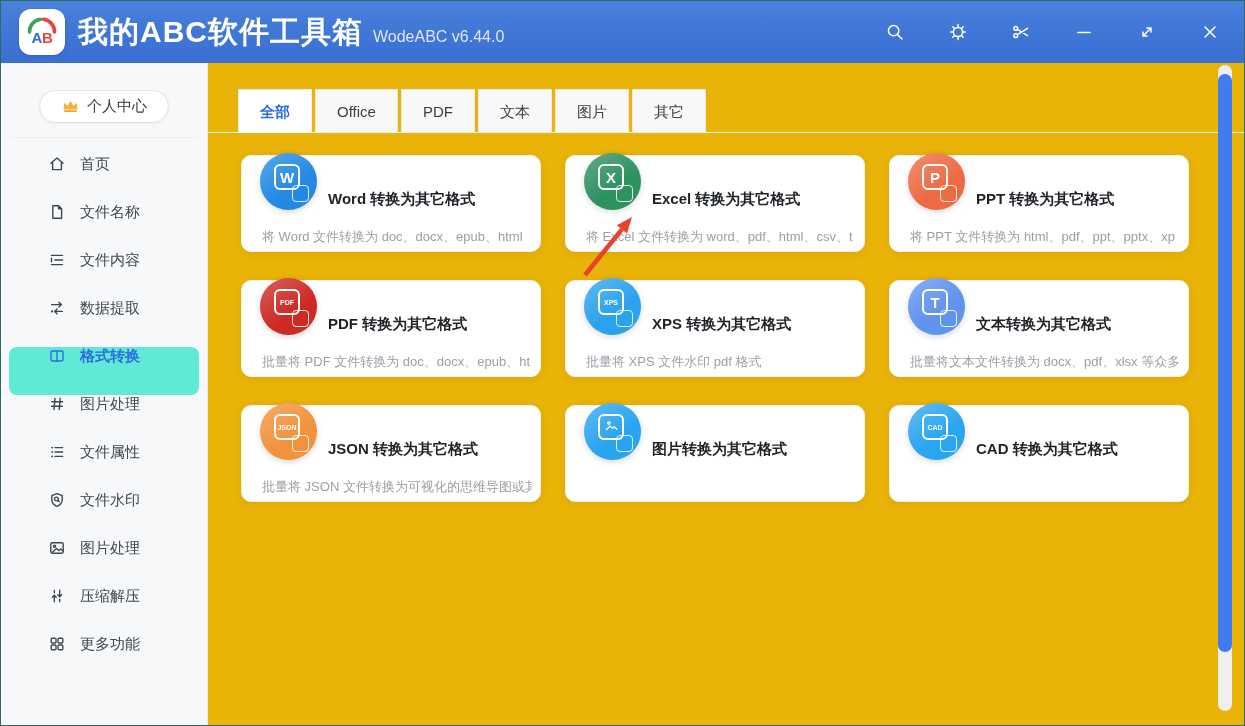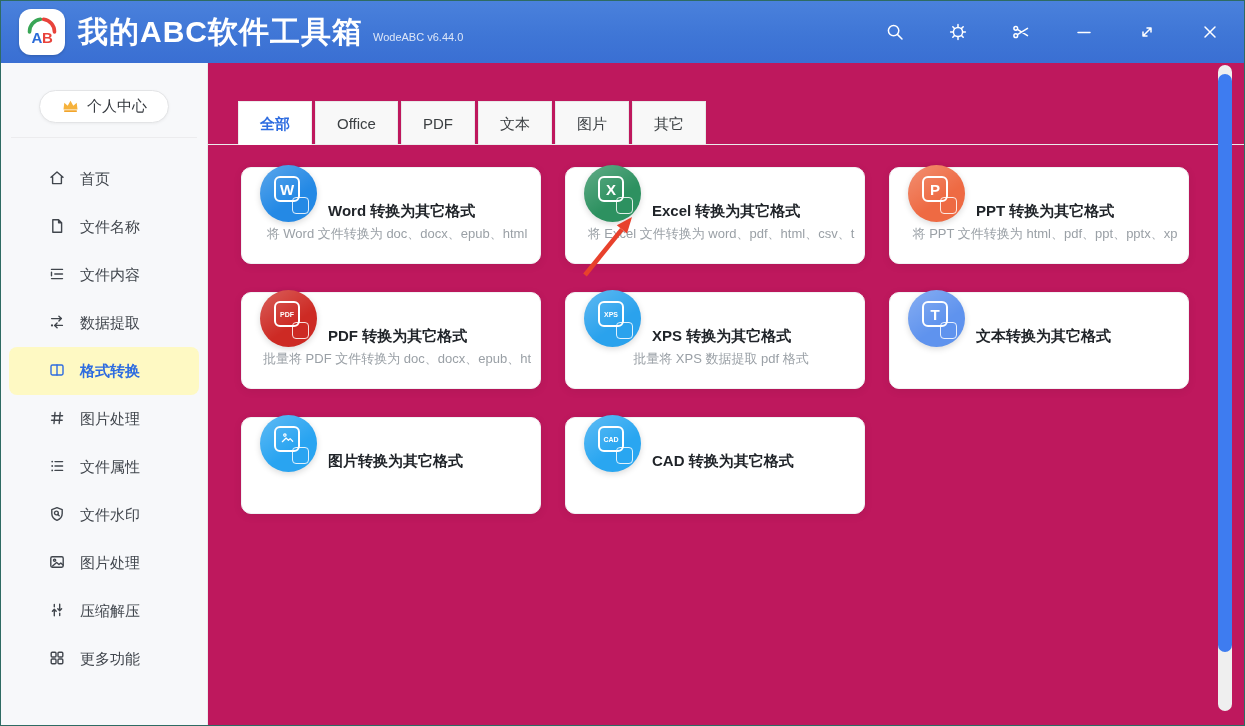--- a/index.html
+++ b/index.html
@@ -4,55 +4,55 @@
 <style>
   * { margin:0; padding:0; box-sizing:border-box; }
   html,body { width:1245px; height:726px; overflow:hidden; }
   body { font-family:"Liberation Sans","DejaVu Sans",sans-serif; background:#fff; }
   .window { width:1245px; height:726px; border:1px solid #2e6b63; display:flex; flex-direction:column; overflow:hidden; background:#fff; }
 
   
   .titlebar { height:62px; flex:0 0 62px; background:linear-gradient(180deg,#4a81dc 0%,#3f76d6 55%,#3a6fd3 100%); display:flex; align-items:center; padding:0 23px 0 18px; position:relative; }
   .logo { width:46px; height:46px; background:#fff; border-radius:12px; display:flex; align-items:center; justify-content:center; box-shadow:0 1px 3px rgba(0,0,0,.18); }
   .app-title { color:#fff; font-size:30px; font-weight:700; margin-left:13px; letter-spacing:1px; }
-  .app-version { color:rgba(255,255,255,.82); font-size:11px; margin-left:10px; margin-top:9px; }
+  .app-version { color:rgba(255,255,255,.82); font-size:16px; margin-left:10px; margin-top:9px; }
   .tb-actions { margin-left:auto; display:flex; align-items:center; gap:41px; }
   .tb-btn { width:22px; height:22px; display:flex; align-items:center; justify-content:center; cursor:pointer; }
   .tb-btn svg { display:block; }
 
   
   .main { flex:1; display:flex; min-height:0;border-radius:22px; }
 
   
   .sidebar { width:207px; flex:0 0 207px; background:#f7f8fa; border-right:1px solid #e9eaec; padding-top:27px; position:relative; }
   .profile-pill { margin-left:38px; width:130px; height:33px; background:#fff; border:1px solid #e3e4e6; border-radius:17px; display:flex; align-items:center; justify-content:center; gap:7px; font-size:15px; color:#33373d; box-shadow:0 1px 3px rgba(0,0,0,.05); cursor:pointer; }
   .side-divider { height:1px; background:#ececee; margin:14px 10px 0 10px; }
   .nav { margin-top:17px; padding:0 8px; }
-  .nav-item { height:48px; border-radius:8px; display:flex; align-items:center; padding-left:39px; gap:14px; font-size:15px; color:#41464d; cursor:pointer; }
+  .nav-item { height:48px; border-radius:8px; display:flex; padding-left:39px; gap:14px; font-size:15px; color:#41464d; cursor:pointer; }
   .nav-item svg { flex:0 0 18px; }
-  .nav-item.active { background:#fef9c3; color:#2e6ce0; font-weight:700; }
-
-  
-  .content { flex:1; background:#be185d; padding-top:38px; position:relative; min-width:0; }
+  .nav-item.active { background:#5eead4; color:#2e6ce0; font-weight:700; }
+
+  
+  .content { flex:1; background:#eab308; padding-top:26px; position:relative; min-width:0; }
 
   
   .tabbar { display:flex; align-items:flex-end; padding-left:30px; border-bottom:1px solid #ececec; height:44px; }
   .tab { height:43px; line-height:43px; padding:0 21px; background:#f8f8f8; border:1px solid #e8e8e8; border-bottom:none; margin-right:3px; font-size:15px; color:#3c4043; cursor:pointer; }
   .tab.active { background:#fff; color:#2e6ce0; font-weight:700; border-color:#ececec; height:44px; margin-bottom:-1px; border-bottom:1px solid #fff; }
 
   
   .cards { margin:22px 0 0 33px; display:grid; grid-template-columns:repeat(3,300px); column-gap:24px; row-gap:28px; }
   .card { width:300px; height:97px; background:#fff; border:1px solid #f1f2f4; border-radius:10px; box-shadow:0 2px 10px rgba(0,0,0,.07); position:relative; cursor:pointer; }
   .card-icon { position:absolute; left:18px; top:-3px; width:57px; height:57px; border-radius:50%; background-image:linear-gradient(145deg,rgba(255,255,255,.25),rgba(255,255,255,0) 60%); box-shadow:0 2px 6px rgba(0,0,0,.15); }
   .badge-main { position:absolute; left:14px; top:11px; width:26px; height:26px; border:2px solid #fff; border-radius:6px; display:flex; align-items:center; justify-content:center; color:#fff; font-weight:700; }
   .badge-sub { position:absolute; right:8px; bottom:8px; width:17px; height:17px; border:1.5px solid rgba(255,255,255,.85); border-radius:4px; }
   .badge-lg { font-size:15px; }
   .badge-sm { font-size:7px; letter-spacing:0; }
   .card-title { position:absolute; left:86px; top:34px; font-size:15px; font-weight:700; color:#1f2328; white-space:nowrap; }
-  .card-desc { position:absolute; left:20px; right:8px; top:57px; font-size:13px; color:#9aa0a6; white-space:nowrap; overflow:hidden;text-align:center; }
+  .card-desc { position:absolute; left:20px; right:8px; top:72px; font-size:13px; color:#9aa0a6; white-space:nowrap; overflow:hidden; }
 
   
   .red-arrow { position:absolute; left:353px; top:138px; z-index:30; pointer-events:none; }
 
   
   .scroll-track { position:absolute; top:2px; right:12px; width:14px; height:646px; background:#efefef; border-radius:7px; }
   .scroll-thumb { position:absolute; top:9px; left:0; width:14px; height:578px; border-radius:7px; }
 </style>
 </head>
 <body>
@@ -262,31 +262,40 @@
           <div class="card-title">PDF 转换为其它格式</div>
           <div class="card-desc">批量将 PDF 文件转换为 doc、docx、epub、ht</div>
         </div>
 
         <div class="card">
           <div class="card-icon" style="background-color: rgb(42, 162, 237);">
             <div class="badge-main badge-sm">XPS</div>
               <div class="badge-sub"></div>
           </div>
           <div class="card-title">XPS 转换为其它格式</div>
-          <div class="card-desc">批量将 XPS 数据提取 pdf 格式</div>
+          <div class="card-desc">批量将 XPS 文件水印 pdf 格式</div>
         </div>
 
         <div class="card">
           <div class="card-icon" style="background-color: rgb(95, 147, 238);">
             <div class="badge-main badge-lg">T</div>
               <div class="badge-sub"></div>
           </div>
           <div class="card-title">文本转换为其它格式</div>
-        </div>
-
+          <div class="card-desc">批量将文本文件转换为 docx、pdf、xlsx 等众多</div>
+        </div>
+
+        <div class="card">
+          <div class="card-icon" style="background-color: rgb(242, 146, 60);">
+            <div class="badge-main badge-sm">JSON</div>
+              <div class="badge-sub"></div>
+          </div>
+          <div class="card-title">JSON 转换为其它格式</div>
+          <div class="card-desc">批量将 JSON 文件转换为可视化的思维导图或其</div>
+        </div>
 
         <div class="card">
           <div class="card-icon" style="background-color: rgb(41, 164, 241);">
             <div class="badge-main">
               <span><svg width="15" height="15" viewBox="0 0 16 16" fill="none" stroke="#fff" stroke-width="1.3" stroke-linecap="round" stroke-linejoin="round">
                     <circle cx="5.2" cy="5.4" r="1.3"></circle>
                     <path d="M2.5 12.5 L6.5 8.5 L9 11 L10.8 9.2 L13.5 12"></path>
                   </svg></span>
             </div>
               <div class="badge-sub"></div>

